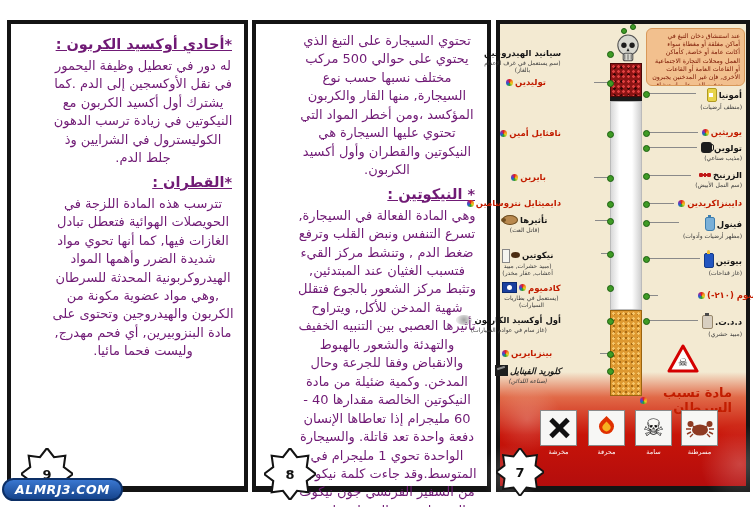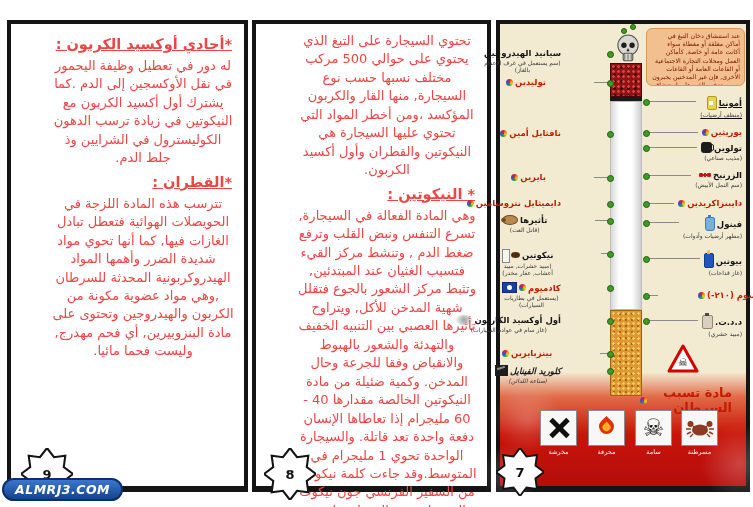--- a/index.html
+++ b/index.html
@@ -4,21 +4,21 @@
 <style>
   html,body{margin:0;padding:0;background:#fff;}
   #canvas{position:relative;width:753px;height:507px;background:#fff;overflow:hidden;
           font-family:"DejaVu Sans",sans-serif;}
   
   .page{position:absolute;top:20px;height:472px;background:#fff;border:4px solid #141414;
         border-bottom-width:6px;box-sizing:border-box;}
   .p9{left:7px;width:241px;}
   .p8{left:252px;width:239px;}
   .p7{left:496px;width:254px;background:#f3ead2;}
-  .ptxt{direction:rtl;padding:8px 10px 0 10px;color:#ef4444;margin-left:31px;}
+  .ptxt{direction:rtl;padding:8px 10px 0 10px;color:#701a75;margin-left:31px;}
   .ptxt h3{font-size:14.5px;font-weight:bold;text-decoration:underline;
            margin:4px 2px 5px 0;text-align:right;}
   .ptxt p{font-size:13px;line-height:1.42;text-align:center;margin:0 0 6px 0;}
   
   .badge{position:absolute;width:52px;height:52px;z-index:5;}
   .badge svg{position:absolute;inset:0;}
   .badge span{position:absolute;inset:0;display:flex;align-items:center;justify-content:center;
               font-size:13px;font-weight:bold;color:#111;}
   .b9{left:10px;bottom:-14px;}
   .b8{left:8px;bottom:-14px;}
@@ -277,21 +277,21 @@
         <div class="lbl">
             <div class="nrow">
               <span class="ci" data-icon="plastic"></span>
               <span class="nm">كلوريد الفينايل</span>
             </div>
         <div class="sb">(صناعة اللدائن)</div>
           </div>
         <span class="ln"></span>
       </div>
 
-      <div class="ri" style="top:72px;text-decoration:underline;">
+      <div class="ri" style="top:64px;">
         <span class="ln"></span>
         <div class="lbl">
             <div class="nrow">
               <span class="nm">أمونيا</span>
               <span class="ci" data-icon="cleaner"></span>
             </div>
         <div class="sb">(منظف أرضيات)</div>
           </div>
       </div>
       <div class="ri" style="top:103px;">

